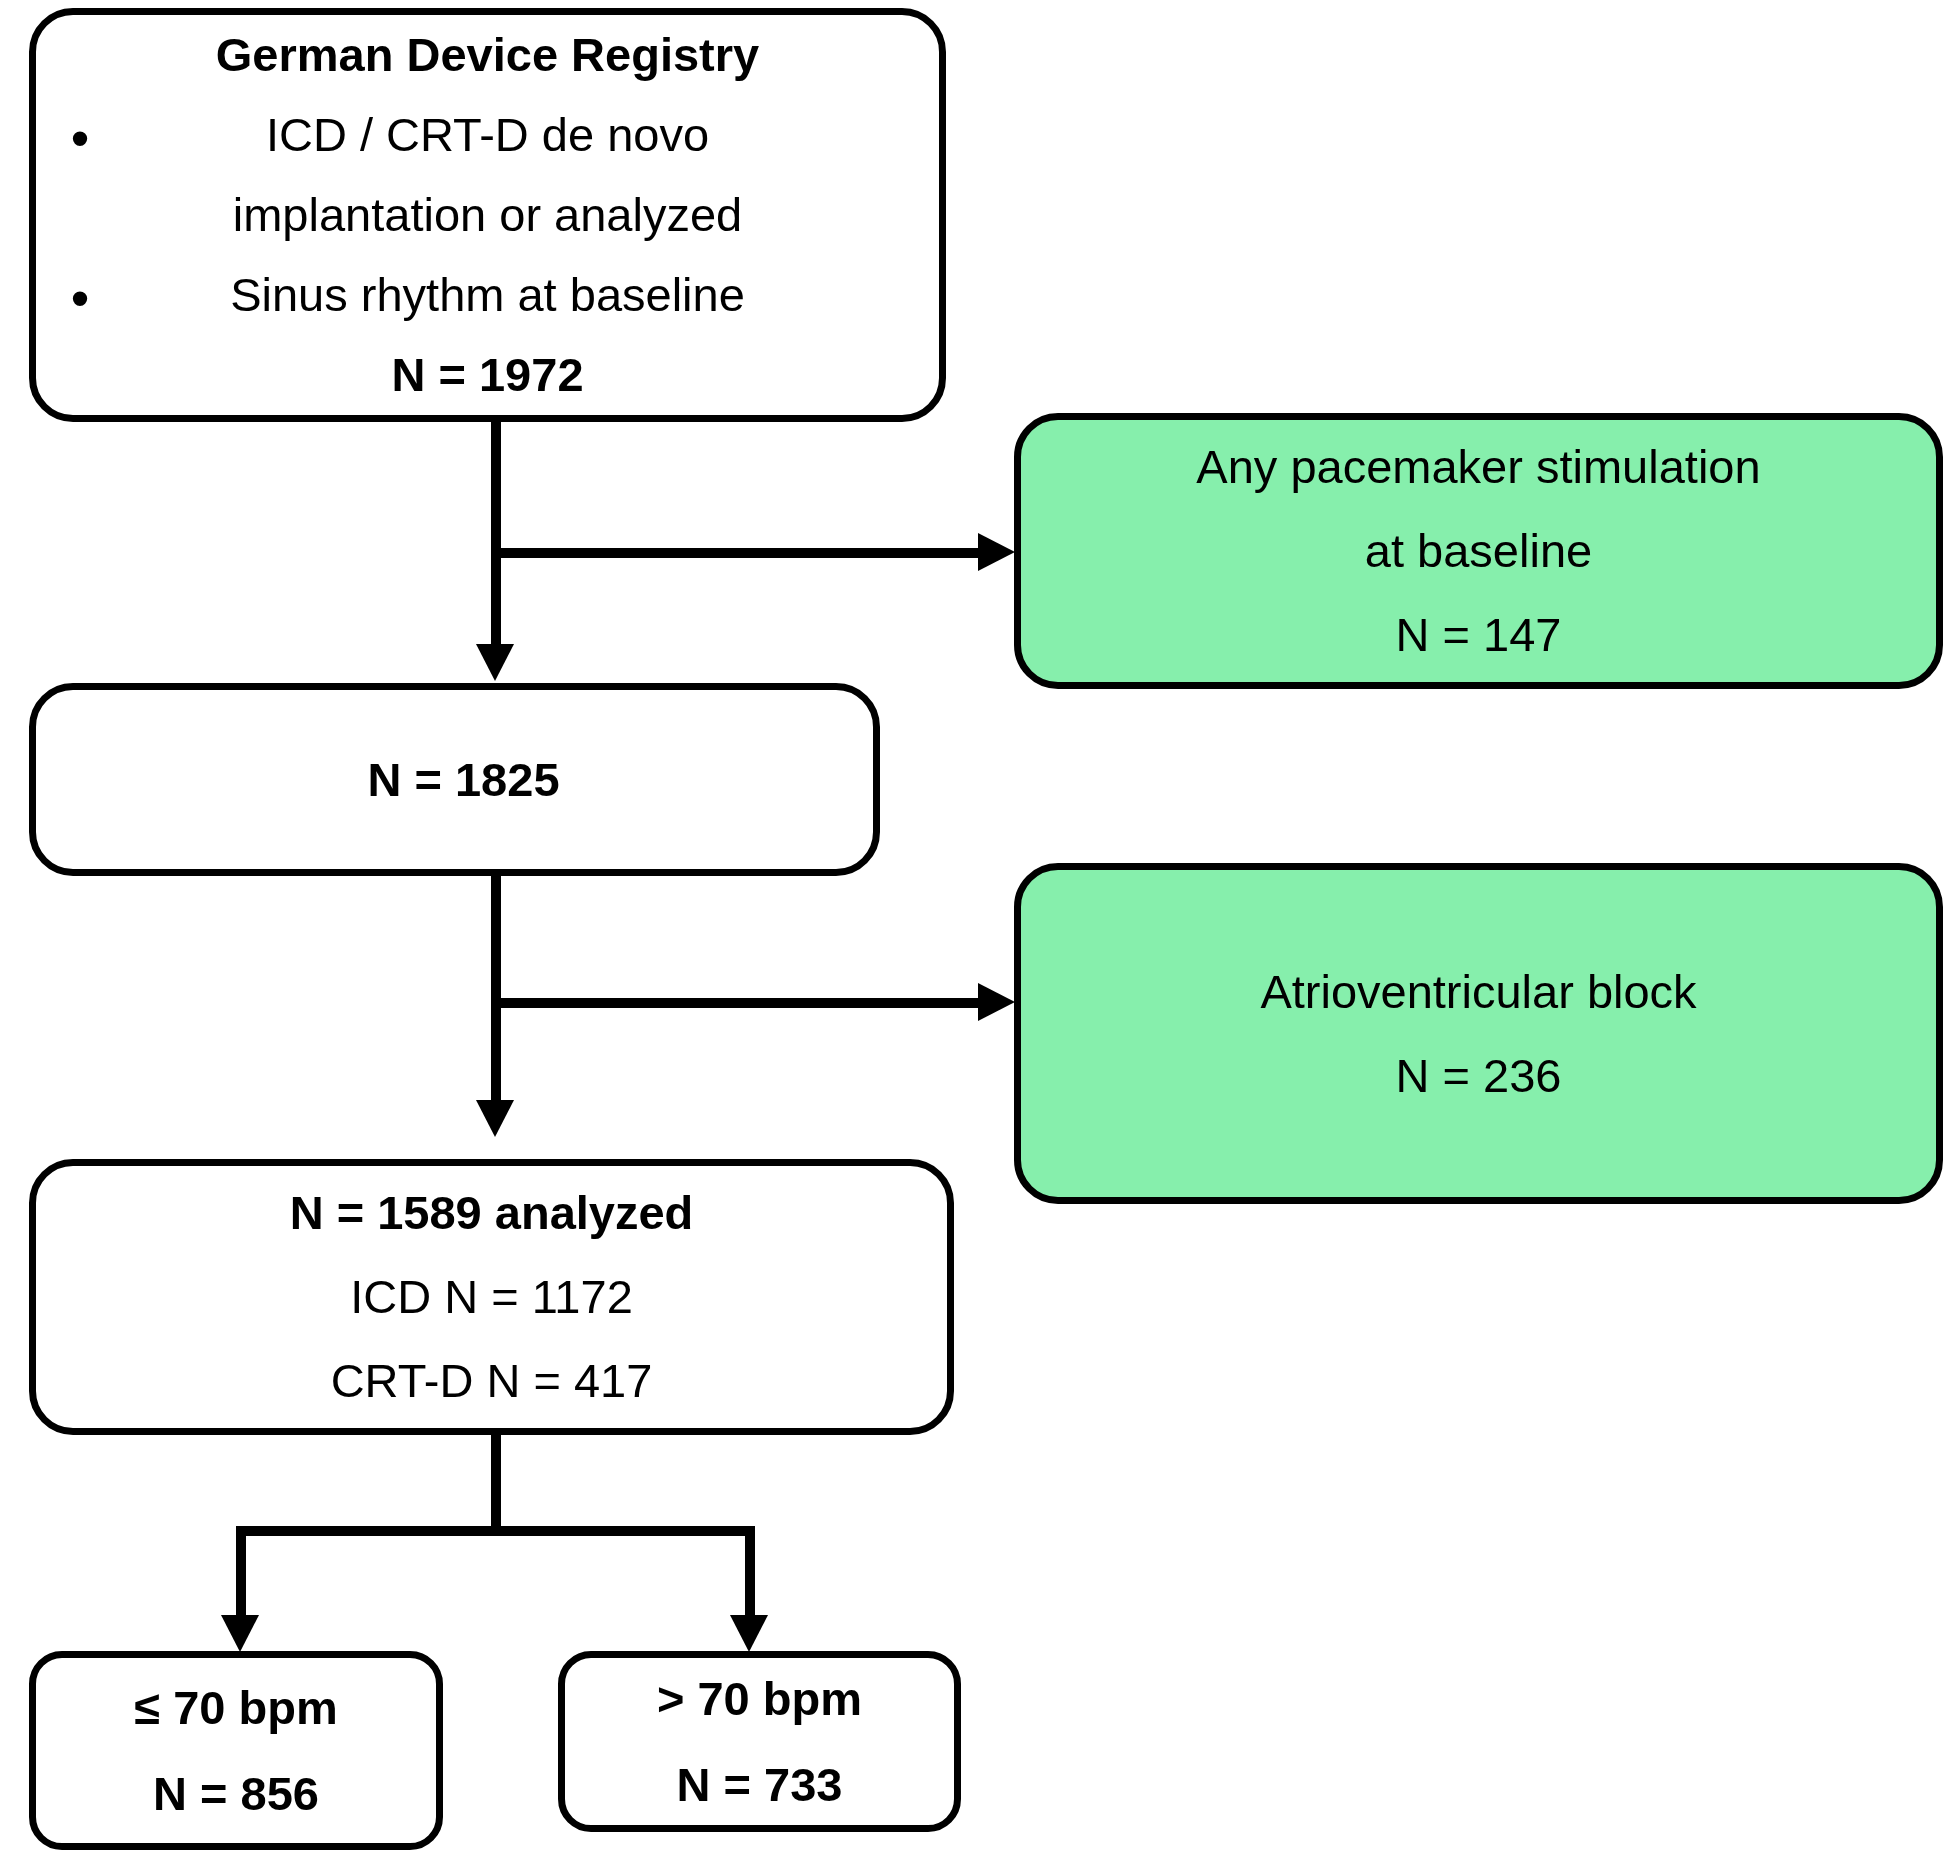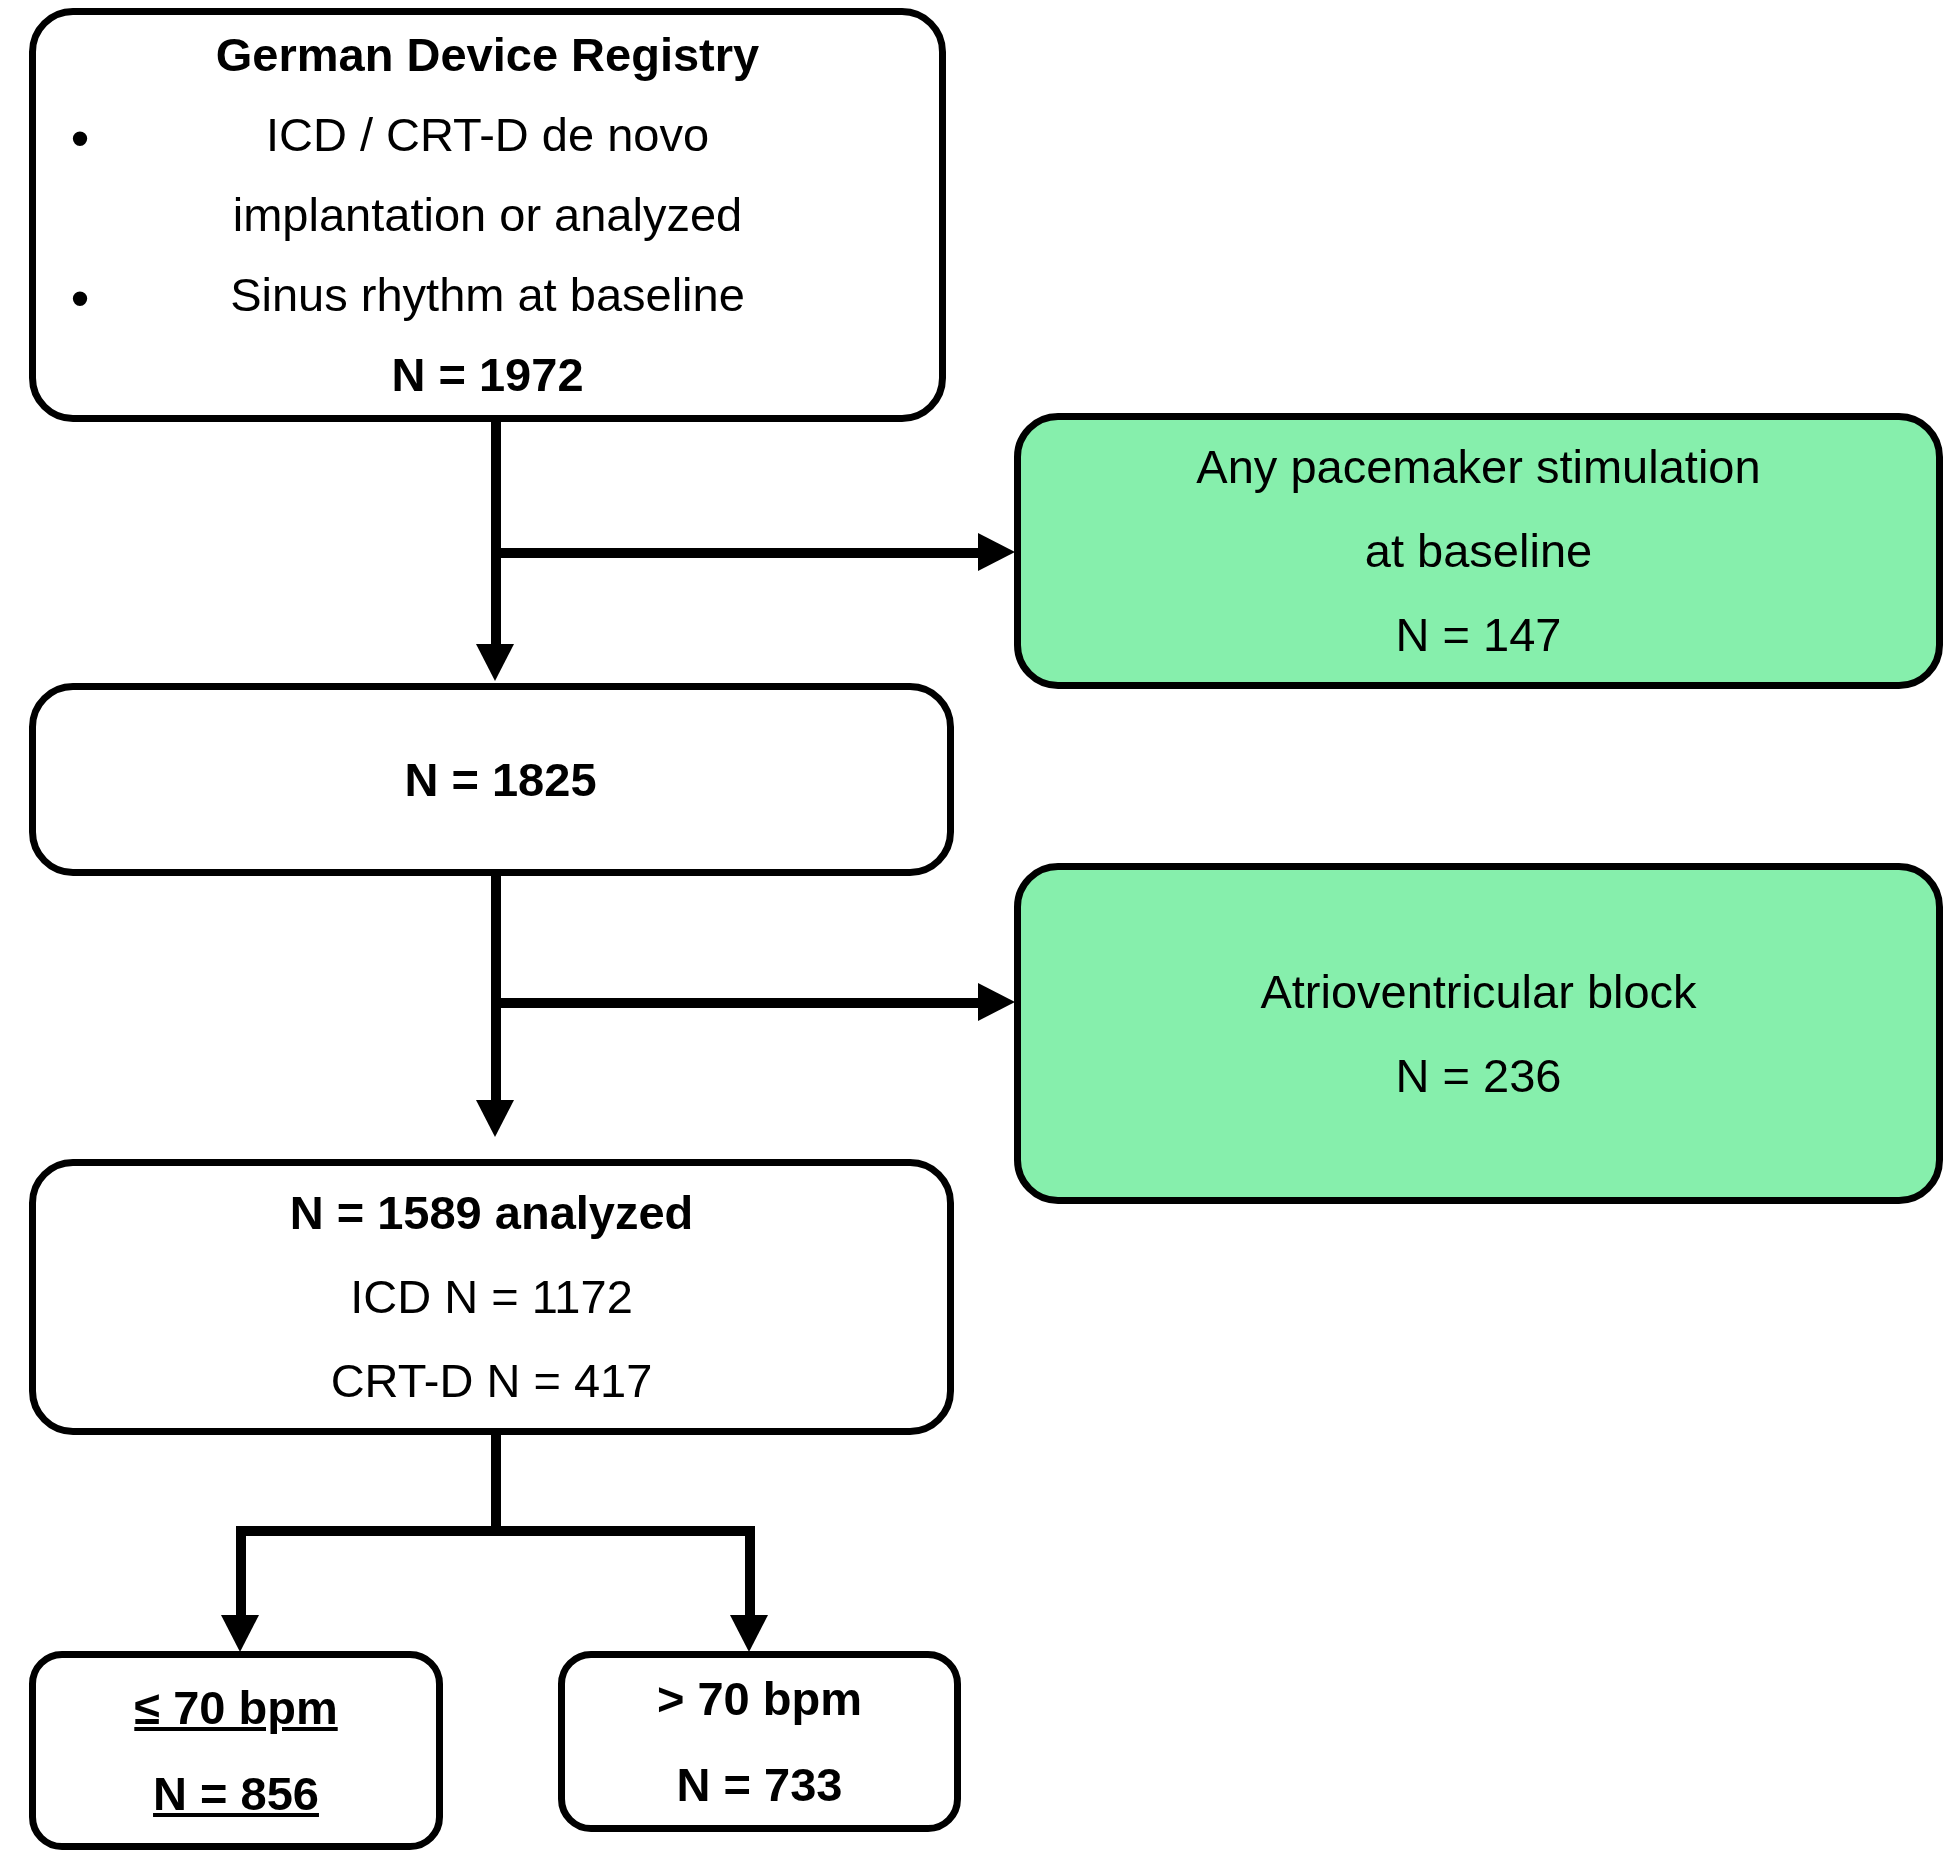--- a/index.html
+++ b/index.html
@@ -84,36 +84,36 @@
     <div class="tline">Sinus rhythm at baseline</div>
     <div class="tline bold">N = 1972</div>
   </div>
 
   <div class="box gray lines3" style="left:1014px; top:413px; width:929px; height:276px;">
     <div class="tline">Any pacemaker stimulation</div>
     <div class="tline">at baseline</div>
     <div class="tline">N = 147</div>
   </div>
 
-  <div class="box" style="left:29px; top:683px; width:925px; height:193px;padding-left:18px;">
+  <div class="box" style="left:29px; top:683px; width:851px; height:193px;padding-left:18px;">
     <div class="tline bold">N = 1825</div>
   </div>
 
   <div class="box gray lines3" style="left:1014px; top:863px; width:929px; height:341px;">
     <div class="tline">Atrioventricular block</div>
     <div class="tline">N = 236</div>
   </div>
 
   <div class="box lines3" style="left:29px; top:1136px; width:925px; height:276px;margin-top:23px;">
     <div class="tline bold">N = 1589 analyzed</div>
     <div class="tline">ICD N = 1172</div>
     <div class="tline">CRT-D N = 417</div>
   </div>
 
-  <div class="box small" style="left:29px; top:1651px; width:414px; height:199px;text-decoration:underline;">
+  <div class="box small" style="left:29px; top:1651px; width:414px; height:199px;">
     <div class="tline bold">≤ 70 bpm</div>
     <div class="tline bold">N = 856</div>
   </div>
 
   <div class="box small" style="left:558px; top:1651px; width:403px; height:181px;">
     <div class="tline bold">&gt; 70 bpm</div>
     <div class="tline bold">N = 733</div>
   </div>
 
 </div>

